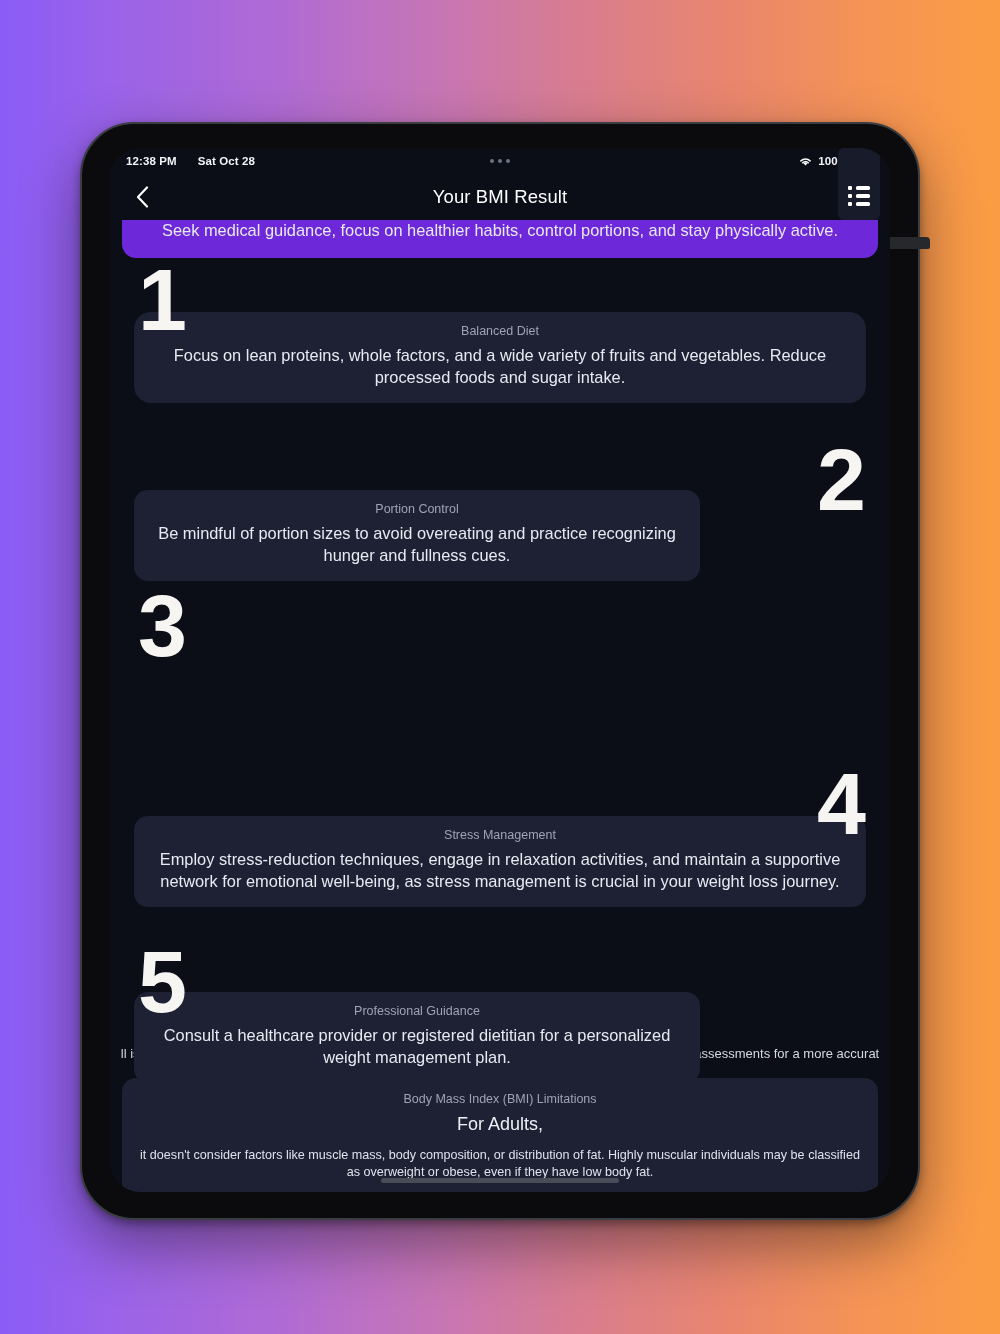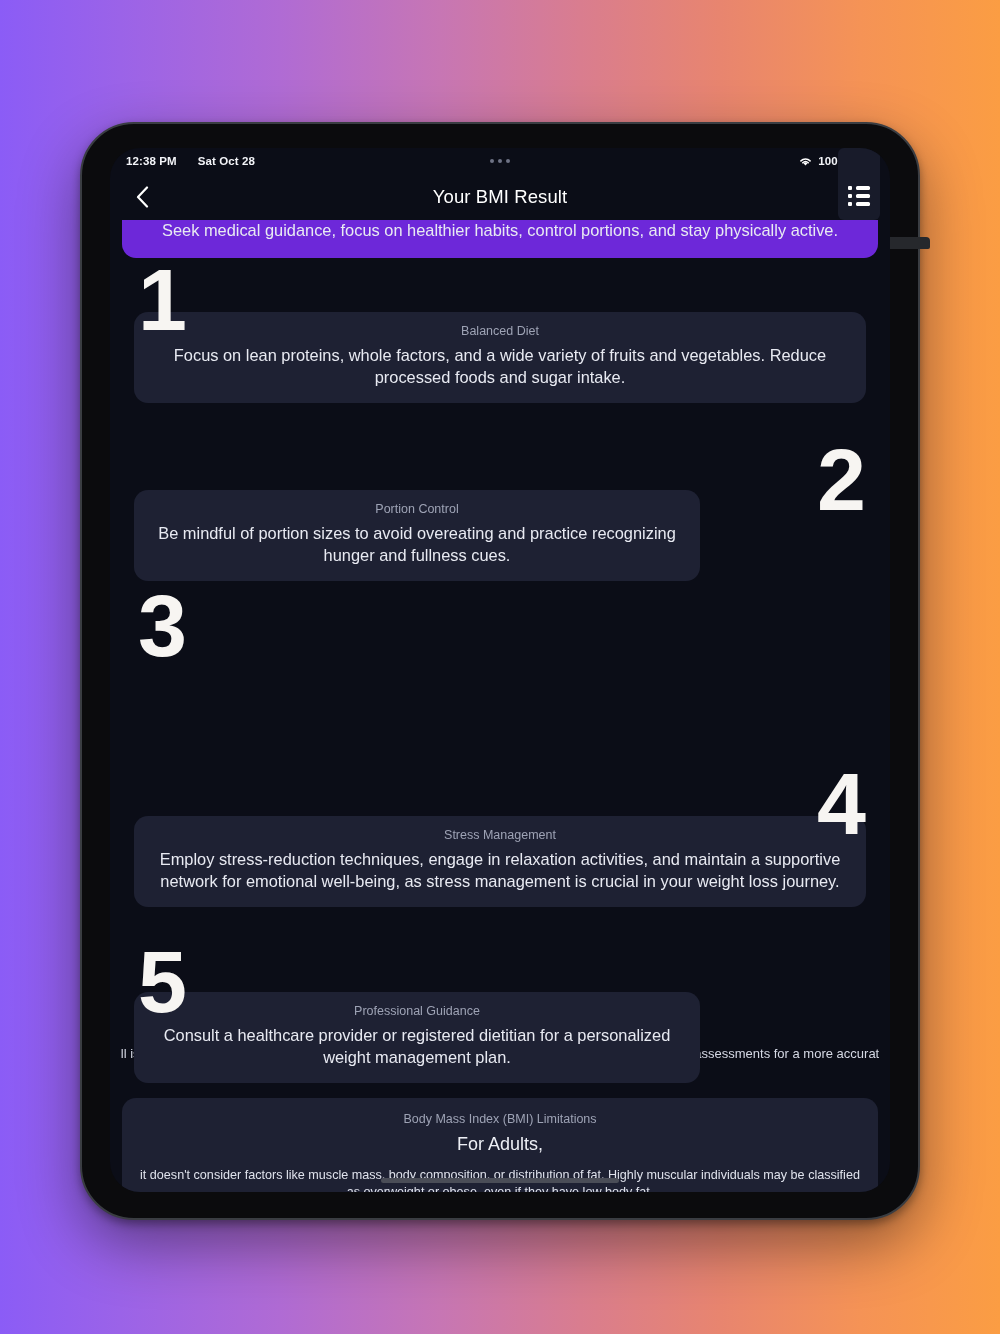--- a/index.html
+++ b/index.html
@@ -250,21 +250,21 @@
   </div>
 
   <div id="content">
 
     <div id="partial-top-card">
       <div class="card-body">Seek medical guidance, focus on healthier habits, control portions, and stay physically active.</div>
     </div>
 
     <div class="tip-block" style="height:132px;">
       <div class="tip-number left" style="top:0;">1</div>
-      <div class="card" style="position:absolute; left:12px; right:12px; top:48px;">
+      <div class="card" style="position:absolute; left:12px; right:12px; top:48px;border-radius:17px;">
         <div class="card-title">Balanced Diet</div>
         <div class="card-body">Focus on lean proteins, whole factors, and a wide variety of fruits and vegetables. Reduce processed foods and sugar intake.</div>
       </div>
     </div>
 
     <div class="tip-block" style="height:122px; margin-top:48px;">
       <div class="tip-number right" style="top:0;">2</div>
       <div class="card narrow" style="position:absolute; left:12px; top:46px;">
         <div class="card-title">Portion Control</div>
         <div class="card-body">Be mindful of portion sizes to avoid overeating and practice recognizing hunger and fullness cues.</div>
@@ -286,21 +286,21 @@
     <div class="tip-block" style="height:122px; margin-top:46px;">
       <div class="tip-number left" style="top:0;">5</div>
       <div class="card narrow" style="position:absolute; left:12px; top:46px;">
         <div class="card-title">Professional Guidance</div>
         <div class="card-body">Consult a healthcare provider or registered dietitian for a personalized weight management plan.</div>
       </div>
     </div>
 
     <div id="disclaimer-overflow" style="top:826px;">ll is a useful screening tool, it should be interpreted cautiously, considering other factors and clinical assessments for a more accurat</div>
 
-    <div id="limitations-card" style="position:absolute; left:12px; right:12px; top:878px;">
+    <div id="limitations-card" style="position:absolute; left:12px; right:12px; top:858px;">
       <div id="limitations-title">Body Mass Index (BMI) Limitations</div>
       <div id="limitations-subtitle">For Adults,</div>
       <div id="limitations-body">it doesn't consider factors like muscle mass, body composition, or distribution of fat. Highly muscular individuals may be classified as overweight or obese, even if they have low body fat.</div>
     </div>
 
   </div>
 
   <div id="home-indicator"></div>
 </div>
 

